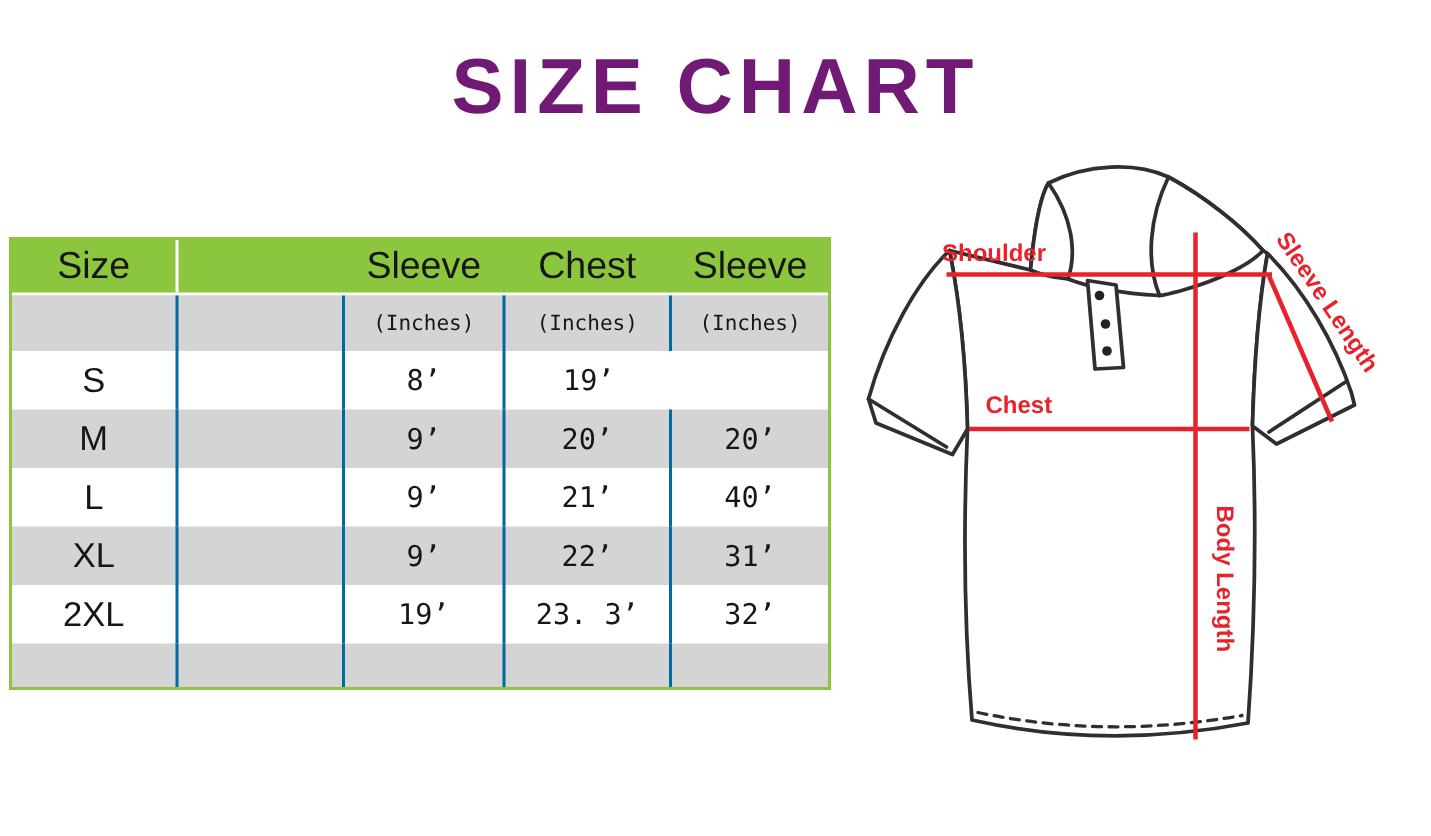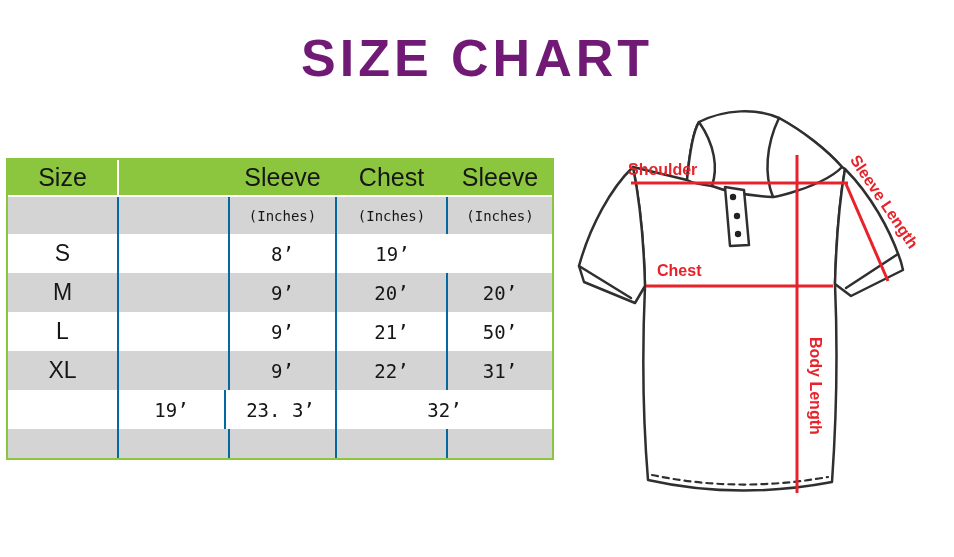--- a/index.html
+++ b/index.html
@@ -81,30 +81,31 @@
       <div class="td c2"></div>
       <div class="td c3 cell-num">9’</div>
       <div class="td c4 cell-num">20’</div>
       <div class="td c5 cell-num">20’</div>
     </div>
     <div class="trow tbody-row row-white">
       <div class="td c1 cell-size">L</div>
       <div class="td c2"></div>
       <div class="td c3 cell-num">9’</div>
       <div class="td c4 cell-num">21’</div>
-      <div class="td c5 cell-num">50’</div>
+      <div class="td c5 cell-num">40’</div>
     </div>
     <div class="trow tbody-row row-gray">
       <div class="td c1 cell-size">XL</div>
       <div class="td c2"></div>
       <div class="td c3 cell-num">9’</div>
       <div class="td c4 cell-num">22’</div>
       <div class="td c5 cell-num">31’</div>
     </div>
     <div class="trow tbody-row row-white">
+      <div class="td c1 cell-size">2XL</div>
       <div class="td c2"></div>
       <div class="td c3 cell-num">19’</div>
       <div class="td c4 cell-num">23. 3’</div>
       <div class="td c5 cell-num">32’</div>
     </div>
     <div class="trow empty-row">
       <div class="td c1"></div>
       <div class="td c2"></div>
       <div class="td c3"></div>
       <div class="td c4"></div>

